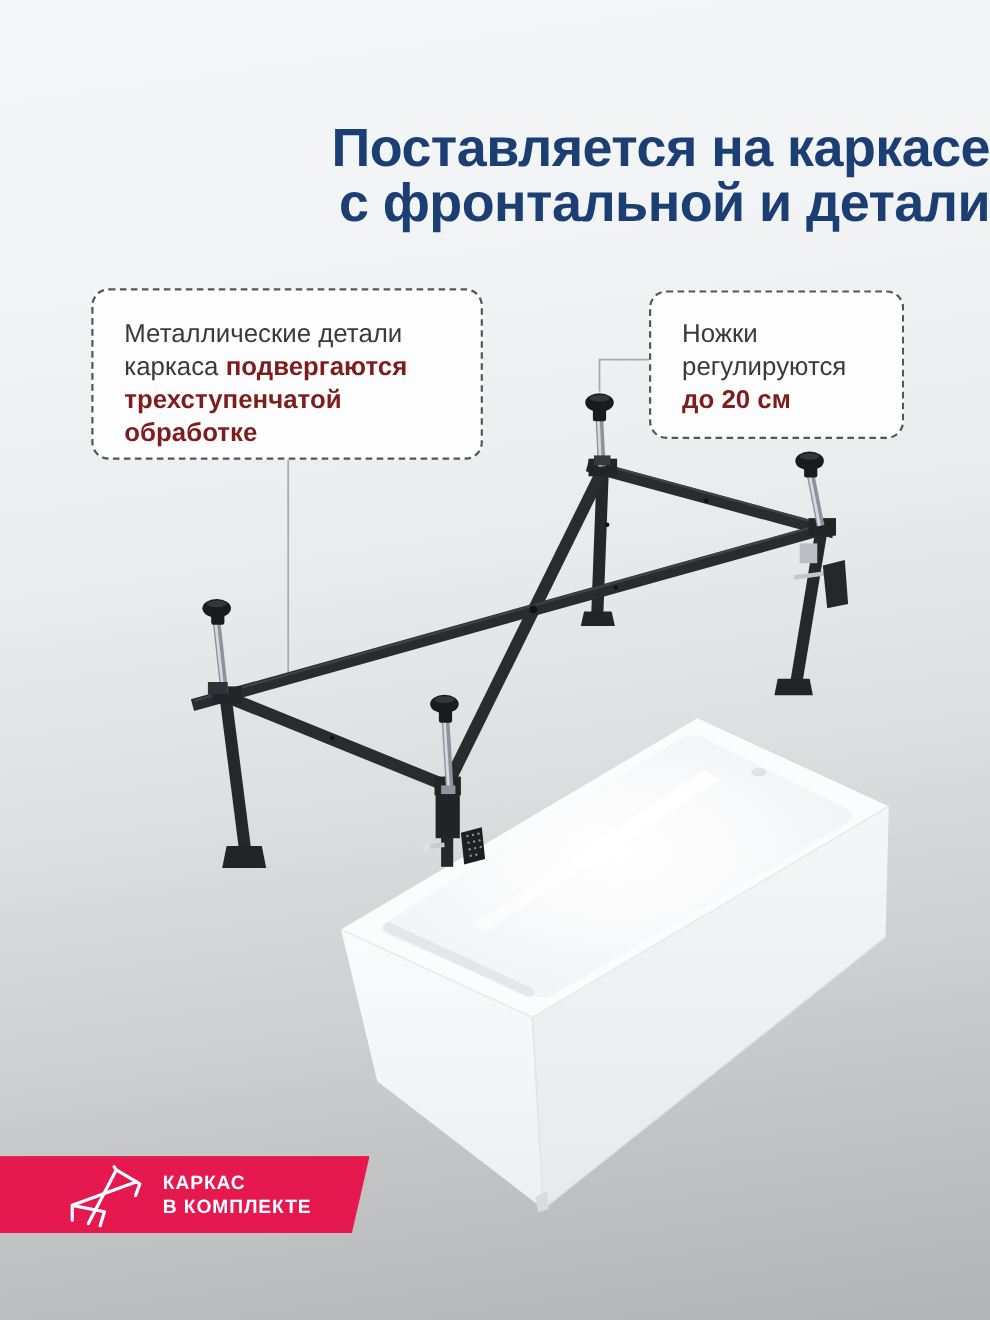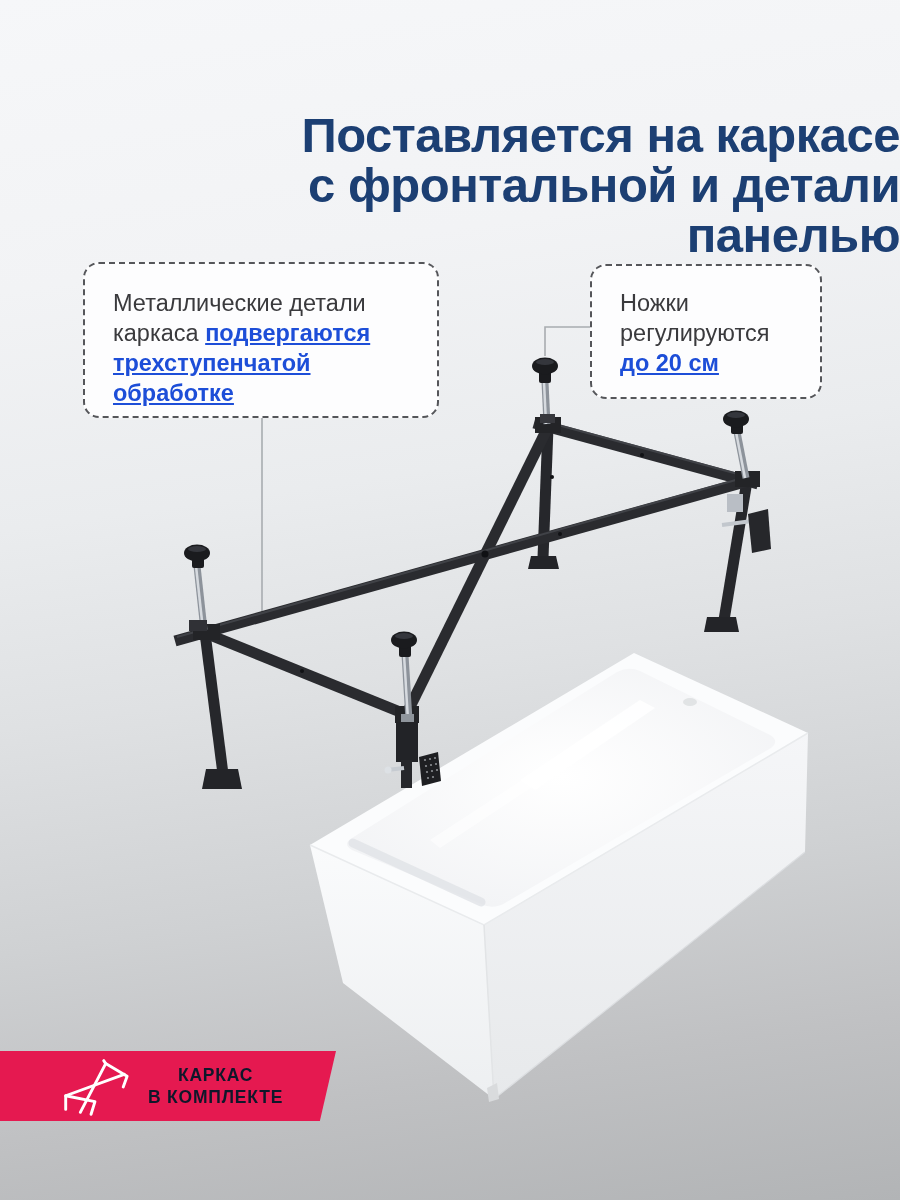--- a/index.html
+++ b/index.html
@@ -4,27 +4,27 @@
 <style>
   html,body{margin:0;padding:0;}
   body{width:900px;height:1200px;overflow:hidden;font-family:"Liberation Sans","DejaVu Sans",sans-serif;}
   .stage{position:relative;width:900px;height:1200px;
     background:linear-gradient(172deg,#f6f7f9 0%,#f2f3f5 22%,#eaecee 40%,#dfe1e3 55%,#cfd1d3 72%,#c0c1c3 86%,#b2b4b6 100%);}
   .scene{position:absolute;left:0;top:0;}
   .page-title{position:absolute;left:0;top:110px;width:900px;text-align:right;
     color:#1c3f73;font-weight:700;font-size:49px;line-height:50px;letter-spacing:-0.5px;}
   .callout{position:absolute;background:#fdfdfe;border:2px dashed #55565a;border-radius:16px;
     color:#3a3a3d;font-size:23.5px;line-height:30px;}
-  .callout b{color:#1d4ed8;text-decoration:underline;}
+  .callout b{color:#7f1d1d;}
   .callout-frame{left:83px;top:262px;width:356px;height:156px;padding:24px 26px 0 28px;box-sizing:border-box;}
   .callout-legs{left:590px;top:264px;width:232px;height:135px;padding:22px 20px 0 28px;box-sizing:border-box;}
   .badge{position:absolute;left:0;top:1051px;width:336px;height:70px;background:#e51950;
     clip-path:polygon(0 0,100% 0,95.2% 100%,0 100%);display:flex;align-items:center;}
   .badge-icon{margin-left:54px;flex:0 0 auto;}
-  .badge-text{margin-left:16px;color:#0f172a;font-weight:700;font-size:17.5px;line-height:22px;letter-spacing:0.8px;text-align:center;}
+  .badge-text{margin-left:16px;color:#ffffff;font-weight:700;font-size:17.5px;line-height:22px;letter-spacing:0.8px;}
 </style>
 </head>
 <body>
 
 <div class="stage">
 
   <svg class="scene" width="900" height="1200" viewBox="0 0 900 1200">
     <defs>
       <linearGradient id="gFront" x1="0" y1="0" x2="0" y2="1">
         <stop offset="0" stop-color="#fafbfc"></stop>
@@ -154,21 +154,20 @@
           <circle cx="428" cy="778" r="1.1"></circle>
             <circle cx="433" cy="777" r="1.1"></circle>
         </g>
       </g>
     </g>
   </svg>
 
   <div class="page-title">
     <div>Поставляется на каркасе</div>
     <div>с фронтальной и детали</div>
-    <div>панелью</div>
   </div>
 
   <div class="callout callout-frame">
     <span>Металлические детали каркаса </span><b>подвергаются трехступенчатой обработке</b>
   </div>
 
   <div class="callout callout-legs">
     <span>Ножки регулируются </span><b>до 20 см</b>
   </div>
 

